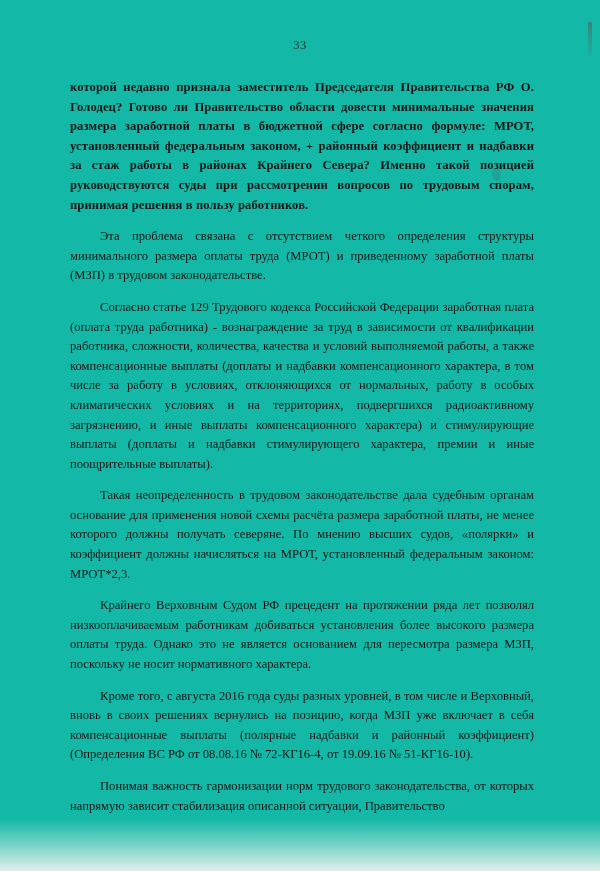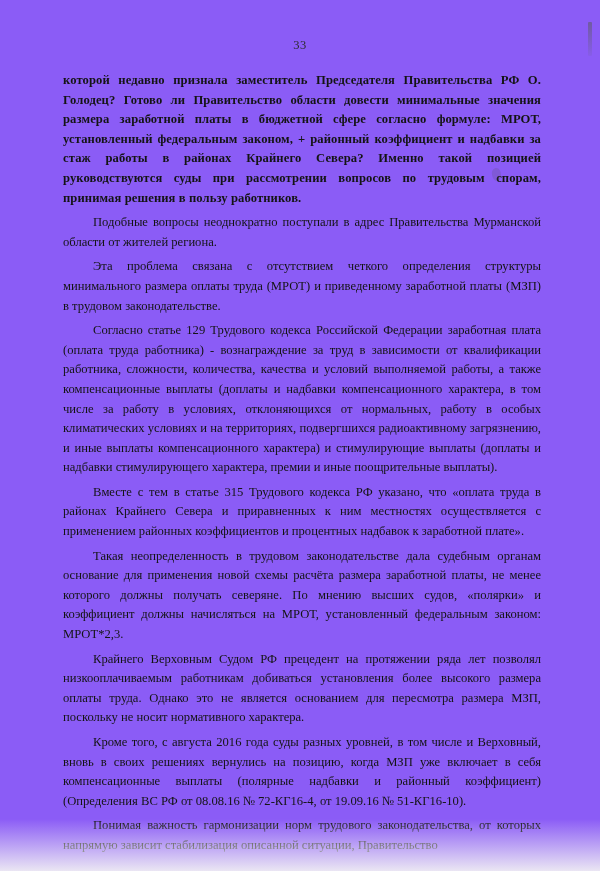--- a/index.html
+++ b/index.html
@@ -11,21 +11,21 @@
     width: 600px;
     height: 871px;
     font-family: "Liberation Serif", serif;
     color: #1a1a1a;
     position: relative;
     overflow: hidden;
   }
   .page {
     position: absolute;
     inset: 0;
-    background: #8b5cf6;
+    background: #14b8a6;
   }
   .page-number {
     position: absolute;
     top: 38px;
     left: 0;
     right: 0;
     text-align: center;
     font-size: 12.5px;
     color: #2a2a2a;
     letter-spacing: 0.5px;
@@ -35,21 +35,21 @@
     top: 66px;
     left: 58px;
     width: 488px;
     font-size: 12.6px;
     line-height: 19.6px;
     text-align: justify;
     text-justify: inter-word;
     color: #141414;
   }
   .body-text p {
-    margin: 5px;
+    margin: 12px;
     text-indent: 30px;
   }
   .body-text p.bold {
     font-weight: bold;
     text-indent: 0;
     letter-spacing: 0.1px;
   }
   
   .edge-mark {
     position: absolute;
@@ -82,24 +82,22 @@
 <body>
 
 <div class="page">
 
   <div class="edge-mark"></div>
 
   <div class="page-number">33</div>
 
   <div class="body-text">
     <p class="bold">которой недавно признала заместитель Председателя Правительства РФ О. Голодец? Готово ли Правительство области довести минимальные значения размера заработной платы в бюджетной сфере согласно формуле: МРОТ, установленный федеральным законом, + районный коэффициент и надбавки за стаж работы в районах Крайнего Севера? Именно такой позицией руководствуются суды при рассмотрении вопросов по трудовым спорам, принимая решения в пользу работников.</p>
-    <p>Подобные вопросы неоднократно поступали в адрес Правительства Мурманской области от жителей региона.</p>
     <p>Эта проблема связана с отсутствием четкого определения структуры минимального размера оплаты труда (МРОТ) и приведенному заработной платы (МЗП) в трудовом законодательстве.</p>
     <p>Согласно статье 129 Трудового кодекса Российской Федерации заработная плата (оплата труда работника) - вознаграждение за труд в зависимости от квалификации работника, сложности, количества, качества и условий выполняемой работы, а также компенсационные выплаты (доплаты и надбавки компенсационного характера, в том числе за работу в условиях, отклоняющихся от нормальных, работу в особых климатических условиях и на территориях, подвергшихся радиоактивному загрязнению, и иные выплаты компенсационного характера) и стимулирующие выплаты (доплаты и надбавки стимулирующего характера, премии и иные поощрительные выплаты).</p>
-    <p>Вместе с тем в статье 315 Трудового кодекса РФ указано, что «оплата труда в районах Крайнего Севера и приравненных к ним местностях осуществляется с применением районных коэффициентов и процентных надбавок к заработной плате».</p>
     <p>Такая неопределенность в трудовом законодательстве дала судебным органам основание для применения новой схемы расчёта размера заработной платы, не менее которого  должны получать северяне.  По мнению высших судов, «полярки» и коэффициент должны начисляться на МРОТ, установленный федеральным законом: МРОТ*2,3.</p>
     <p>Крайнего Верховным Судом РФ прецедент на протяжении ряда лет позволял низкооплачиваемым работникам добиваться установления более высокого размера оплаты труда. Однако это не является основанием для пересмотра размера МЗП, поскольку не носит нормативного характера.</p>
     <p>Кроме того, с августа 2016 года суды разных уровней, в том числе и Верховный, вновь в своих решениях  вернулись на позицию, когда МЗП уже включает в себя  компенсационные выплаты (полярные надбавки и районный коэффициент) (Определения ВС РФ от 08.08.16 № 72-КГ16-4, от 19.09.16 № 51-КГ16-10).</p>
     <p>Понимая важность гармонизации норм трудового законодательства, от которых напрямую зависит стабилизация описанной ситуации, Правительство</p>
   </div>
 
   <div class="smudge"></div>
   <div class="bottom-shadow"></div>
 </div>
 

